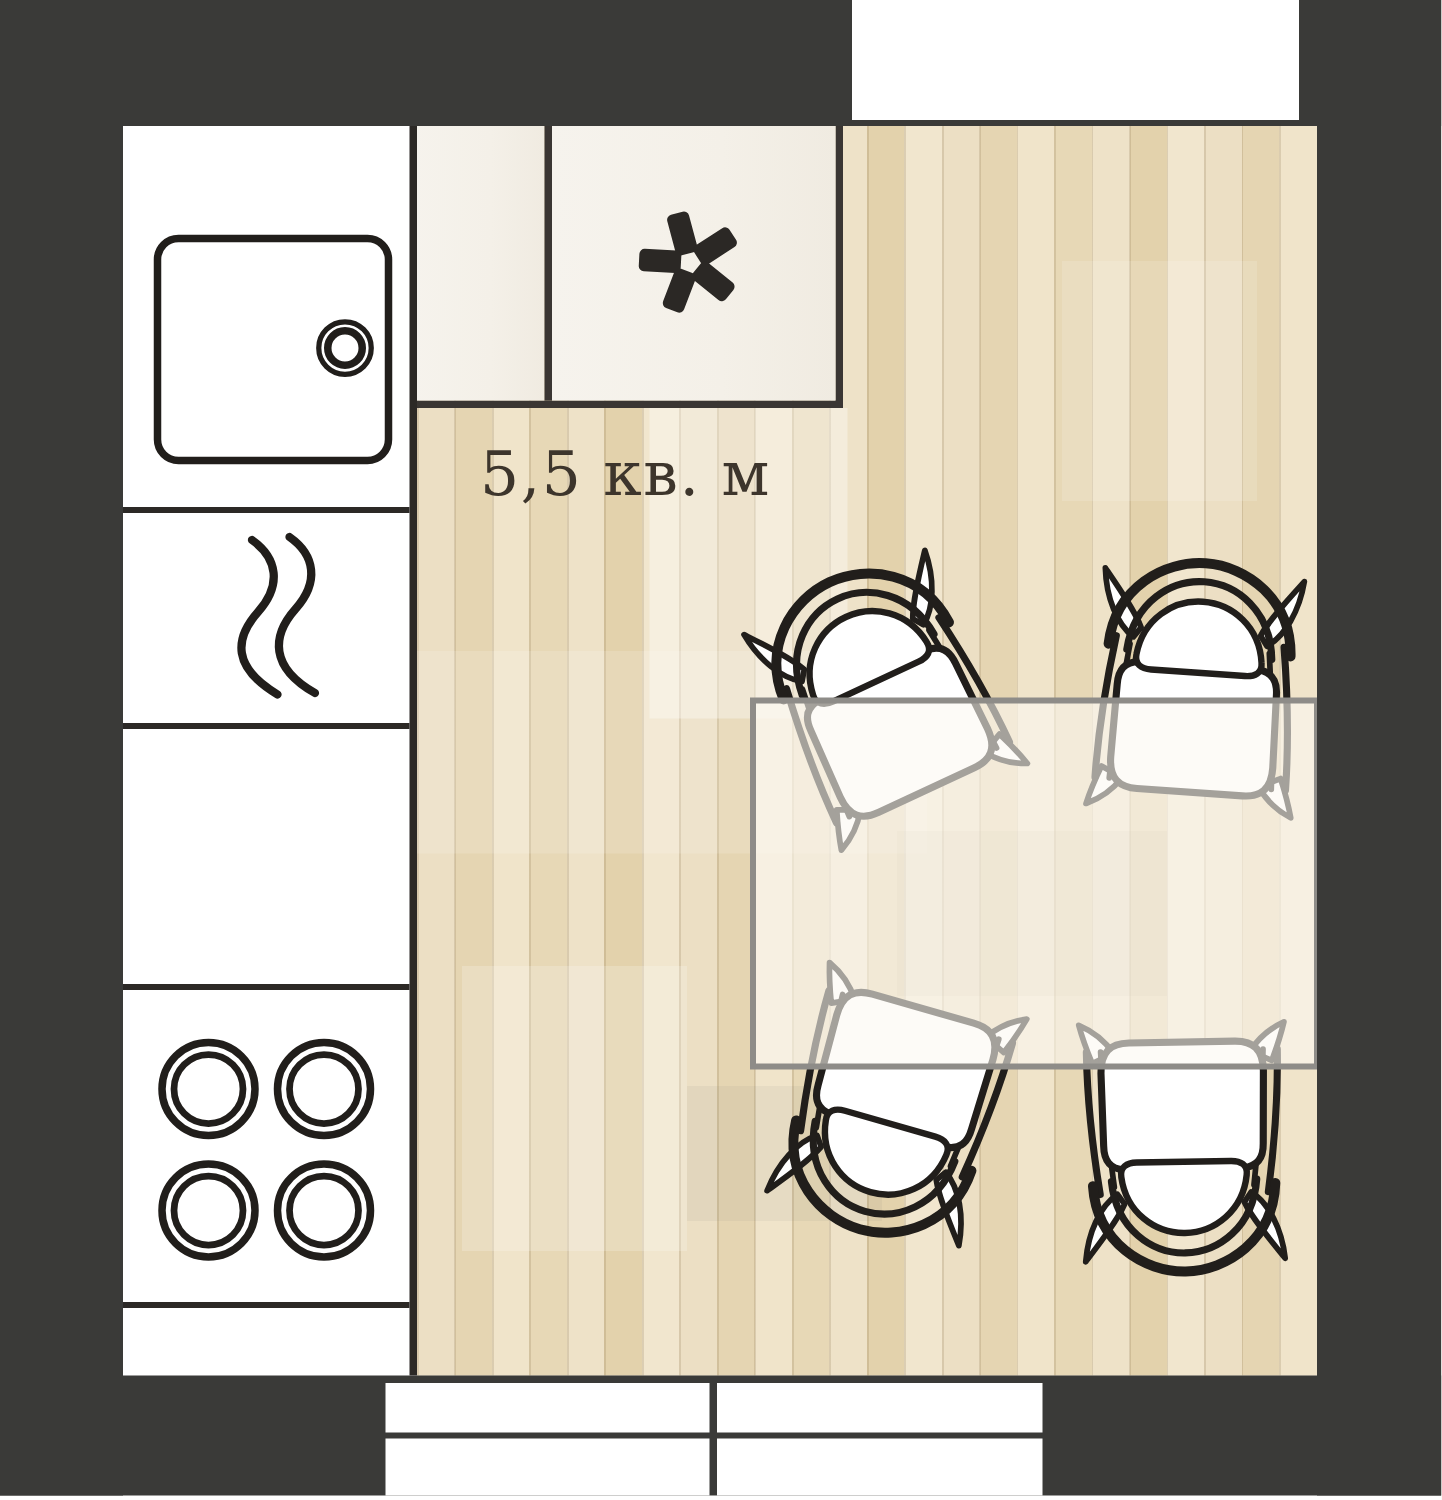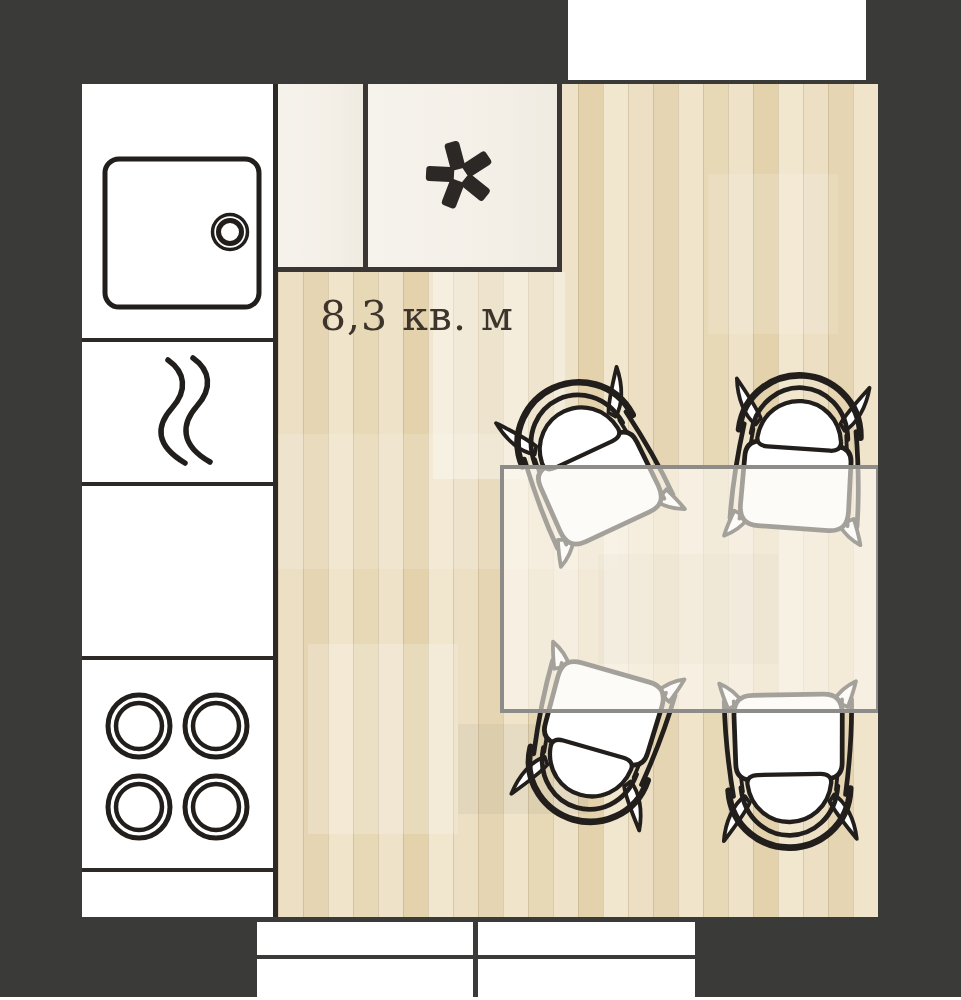--- a/index.html
+++ b/index.html
@@ -113,21 +113,21 @@
     </defs>
 
     <use href="#chair-shape" transform="translate(588,463) rotate(-25) scale(0.95) translate(-75,-90)"></use>
     <use href="#chair-shape" transform="translate(798,458) rotate(4) scale(0.95) translate(-75,-90)"></use>
     <use href="#chair-shape" transform="translate(596,740) rotate(196) scale(0.95) translate(-75,-90)"></use>
     <use href="#chair-shape" transform="translate(789,765) rotate(179) scale(0.95) translate(-75,-90)"></use>
 
     <rect x="502" y="467" width="376" height="244" style="fill:var(--table_fill);stroke:var(--table_border);stroke-width:4"></rect>
   </svg>
 
-  <div class="abs area-label">8,3 кв. м</div>
+  <div class="abs area-label">5,5 кв. м</div>
 
   <div class="abs wallcabs">
     <div class="cab-cell left"></div>
     <div class="cab-cell right">
       <svg width="184" height="183" viewBox="0 0 184 183">
         <g transform="translate(92,91) rotate(-15)" fill="#2b2825">
           <rect x="-7.5" y="-34" width="15" height="28" rx="3.5"></rect>
           <rect x="-7.5" y="-34" width="15" height="28" rx="3.5" transform="rotate(72)"></rect>
           <rect x="-7.5" y="-34" width="15" height="28" rx="3.5" transform="rotate(144)"></rect>
           <rect x="-7.5" y="-34" width="15" height="28" rx="3.5" transform="rotate(216)"></rect>

